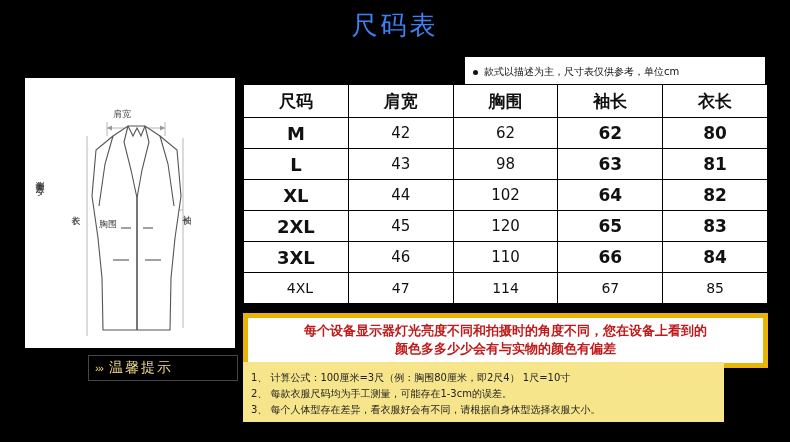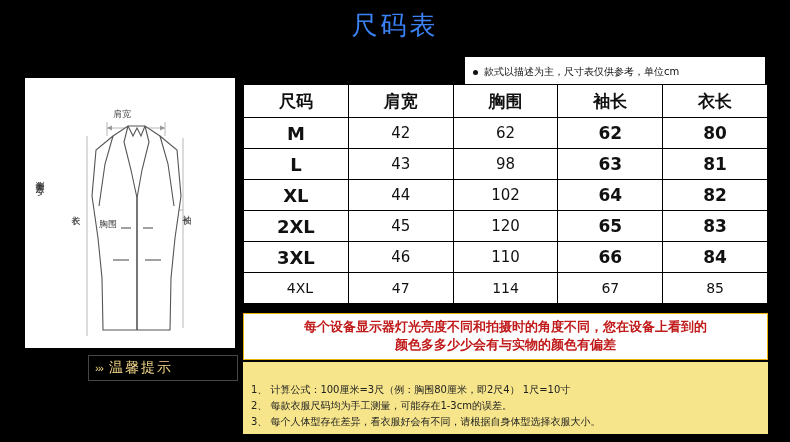--- a/index.html
+++ b/index.html
@@ -163,42 +163,42 @@
   table.size tr.last td.c3,
   table.size tr.last td.c4 { font-size: 14px; font-weight: normal; }
 
   
   .warn {
     position: absolute;
     left: 243px;
     top: 313px;
     width: 525px;
     background: #fff;
-    border: 1px solid #eab308;
+    border: 5px solid #eab308;
     box-sizing: border-box;
     padding: 4px 6px 5px 6px;
   }
   .warn .line {
     color: #c01a1a;
     font-size: 13px;
     font-family: "DejaVu Sans", sans-serif;
     line-height: 18px;
     text-align: center;
     font-weight: bold;
   }
 
   
   .notes {
     position: absolute;
     left: 243px;
     top: 362px;
-    width: 525px;
+    width: 481px;
     background: #f6e58a;
     box-sizing: border-box;
-    padding: 20px 8px 4px 8px;
+    padding: 8px 8px 4px 8px;
   }
   .notes .nline {
     color: #222;
     font-size: 10px;
     font-family: "DejaVu Sans", sans-serif;
     line-height: 16px;
     white-space: nowrap;
   }
   .notes .nline .num { margin-right: 3px; }
 </style>

